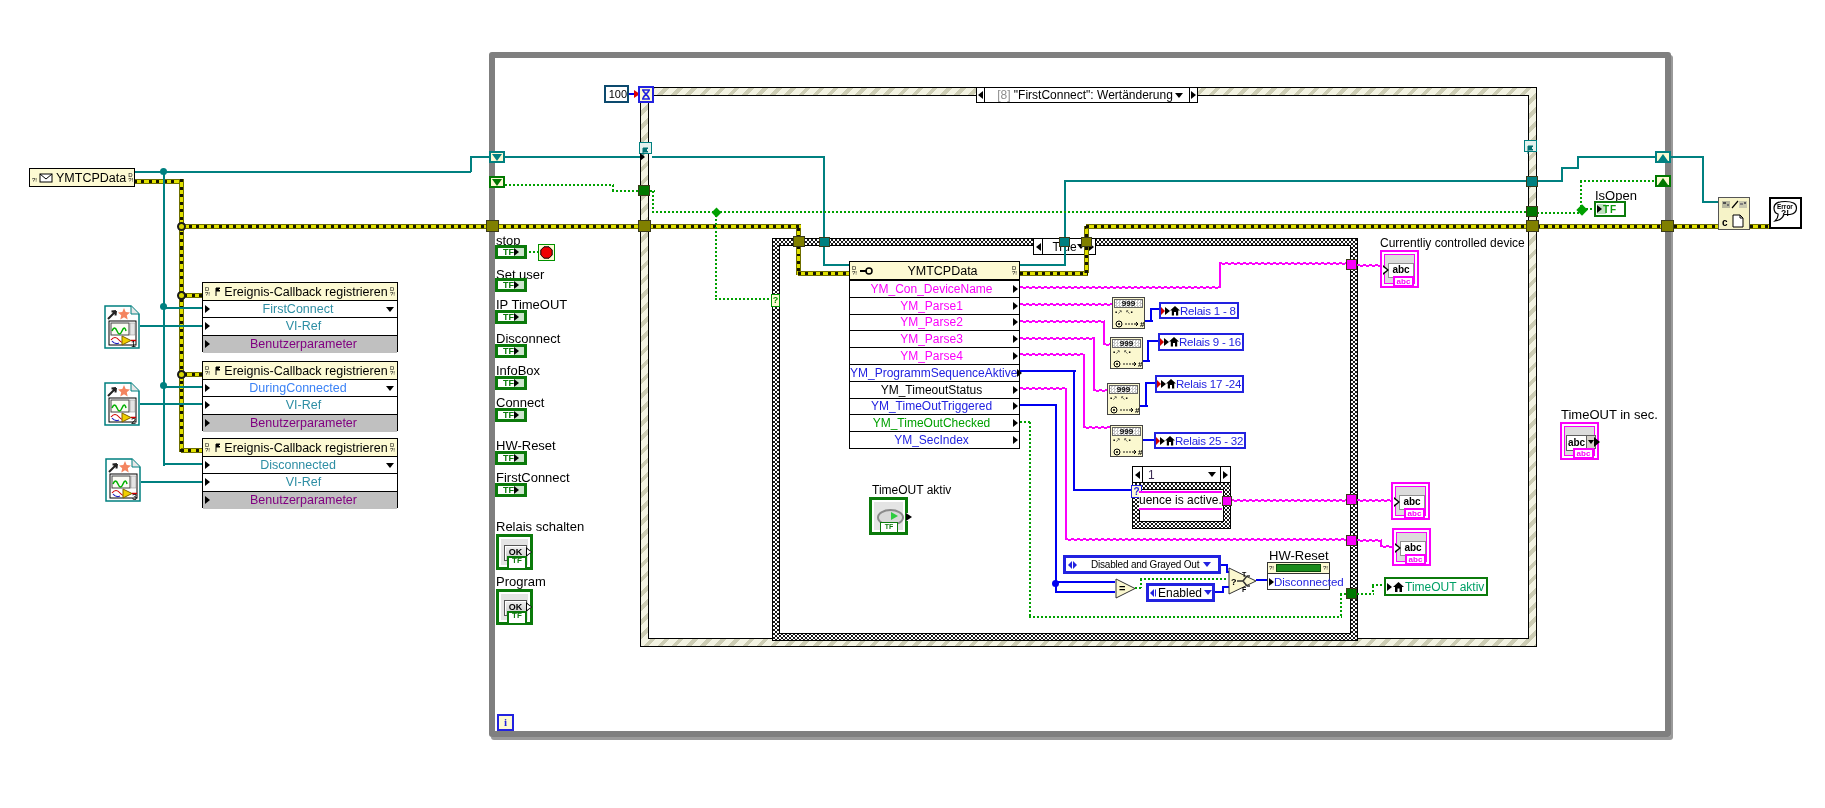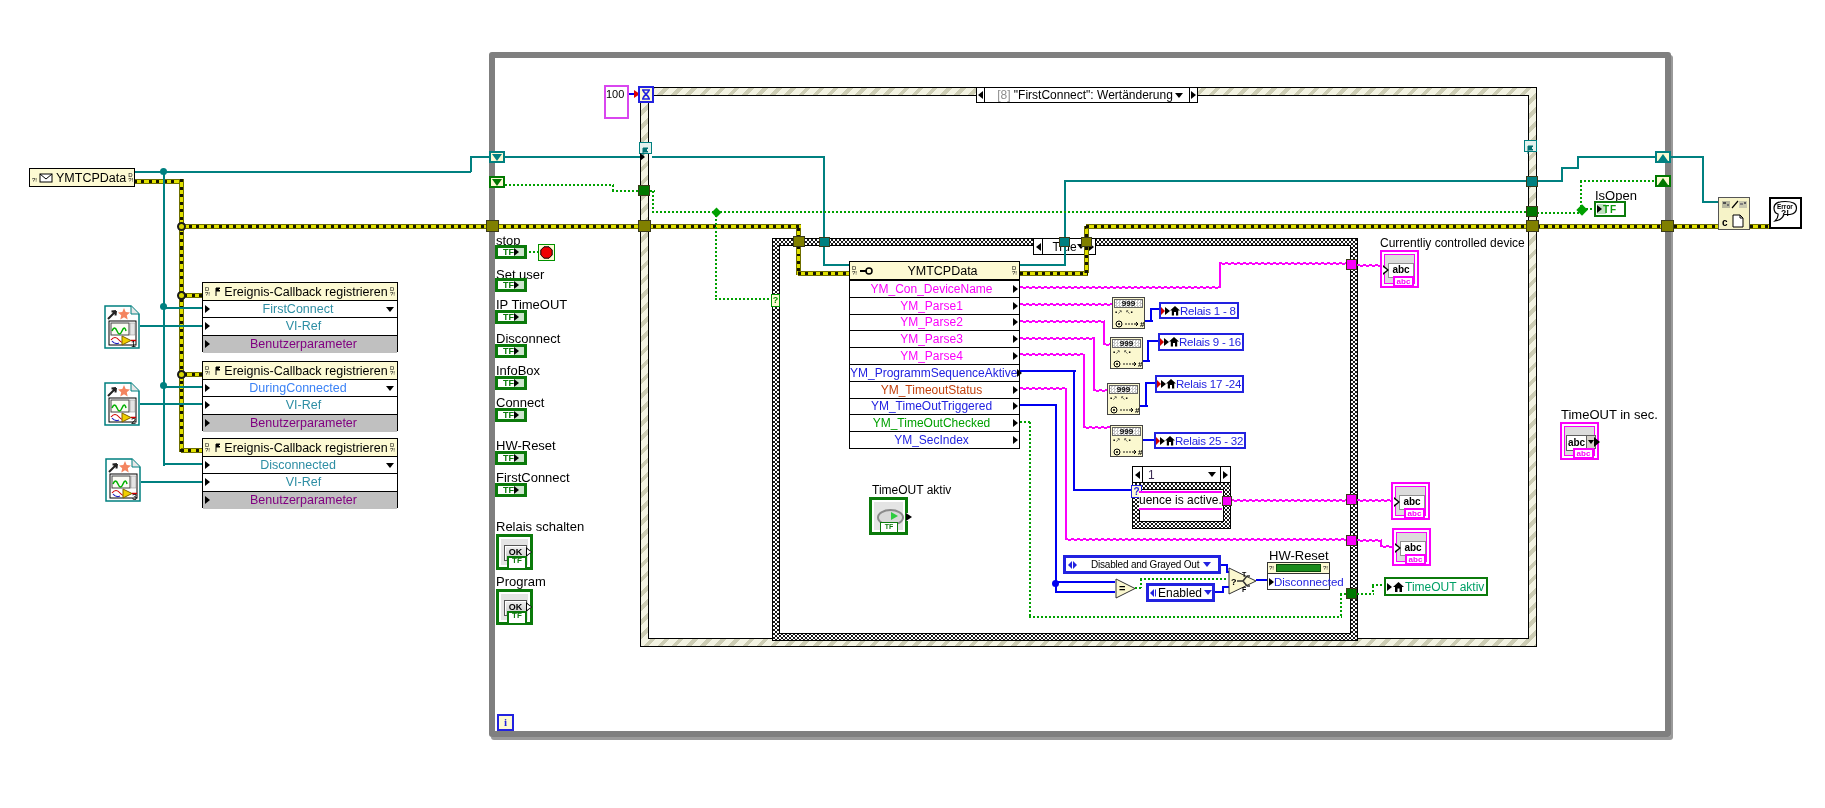--- a/index.html
+++ b/index.html
@@ -404,21 +404,21 @@
 <div style="position:absolute;left:5px;top:8px;width:21px;height:14px;background:linear-gradient(180deg,#F0F0F0,#C8C8C8);border:1px solid #555;box-shadow:inset 1px 1px 0 #fff;font-size:9px;font-weight:bold;text-align:center;line-height:13px">OK</div>
 <span style="position:absolute;right:-2px;top:10px;width:0;height:0;border-top:5px solid transparent;border-bottom:5px solid transparent;border-left:6px solid #000"></span>
 <span style="position:absolute;right:-1px;top:12px;width:0;height:0;border-top:3px solid transparent;border-bottom:3px solid transparent;border-left:4px solid #fff"></span>
 <div style="position:absolute;left:8px;bottom:-3px;width:16px;height:10px;background:#fff;border:2px solid #0B7A0B;font-size:8px;font-weight:bold;color:#0B7A0B;text-align:center;line-height:6px">TF</div>
 </div>
 <div style="position:absolute;left:538px;top:244px;width:17px;height:17px;background:#FDFAD3;border:1.5px solid #009000;box-sizing:border-box;display:flex;align-items:center;justify-content:center">
 <svg width="13" height="13">
         <polygon points="4,0.8 9,0.8 12.2,4 12.2,9 9,12.2 4,12.2 0.8,9 0.8,4" fill="#EE0000" stroke="#000" stroke-width="1"></polygon>
       </svg>
     </div>
-<div style="position:absolute;left:604px;top:85px;width:25px;height:34px;border:2px solid #d946ef;background:#fff;box-sizing:border-box;font-size:11px;text-align:left;line-height:14px">100</div>
+<div style="position:absolute;left:604px;top:85px;width:25px;height:18px;border:2px solid #0c4a6e;background:#fff;box-sizing:border-box;font-size:11px;text-align:right;line-height:14px">100</div>
 <div style="position:absolute;left:634px;top:90px;width:0;height:0;border-top:4.0px solid transparent;border-bottom:4.0px solid transparent;border-left:6px solid #E00000"></div>
 <div style="position:absolute;left:638px;top:86px;width:16px;height:17px;border:2px solid #2222E0;background:#FDFAD3;box-sizing:border-box;display:flex;align-items:center;justify-content:center">
 <svg width="10" height="11">
         <path d="M1,1 h8 M1,10 h8 M2,1 c0,3 6,5 6,9 M8,1 c0,3 -6,5 -6,9" stroke="#2222E0" stroke-width="1.6" fill="none"></path>
       </svg>
     </div>
 <div style="position:absolute;left:639px;top:142px;width:13px;height:12px;border:1px solid #008080;background:#E4F2EE;box-sizing:border-box"><svg width="11" height="10">
         <path d="M3,1 v8 M3,1 h5 l-2,2 2,2 h-5" stroke="#007070" stroke-width="1" fill="#007070"></path>
       </svg></div>
 <div style="position:absolute;left:1524px;top:140px;width:13px;height:12px;border:1px solid #008080;background:#E4F2EE;box-sizing:border-box"><svg width="11" height="10">
@@ -453,21 +453,21 @@
       </div>
       <div class="pnrow">
         <span style="flex:1;text-align:center;color:#FB00FB">YM_Parse4</span>
         <span class="arrR"></span>
       </div>
       <div class="pnrow">
         <span style="flex:1;text-align:center;color:#2222E0">YM_ProgrammSequenceAktive</span>
         <span class="arrR"></span>
       </div>
       <div class="pnrow">
-        <span style="flex:1;text-align:center;color:#c2410c">YM_TimeoutStatus</span>
+        <span style="flex:1;text-align:center;color:#000000">YM_TimeoutStatus</span>
         <span class="arrR"></span>
       </div>
       <div class="pnrow">
         <span style="flex:1;text-align:center;color:#2222E0">YM_TimeOutTriggered</span>
         <span class="arrR"></span>
       </div>
       <div class="pnrow">
         <span style="flex:1;text-align:center;color:#00A000">YM_TimeOutChecked</span>
         <span class="arrR"></span>
       </div>

